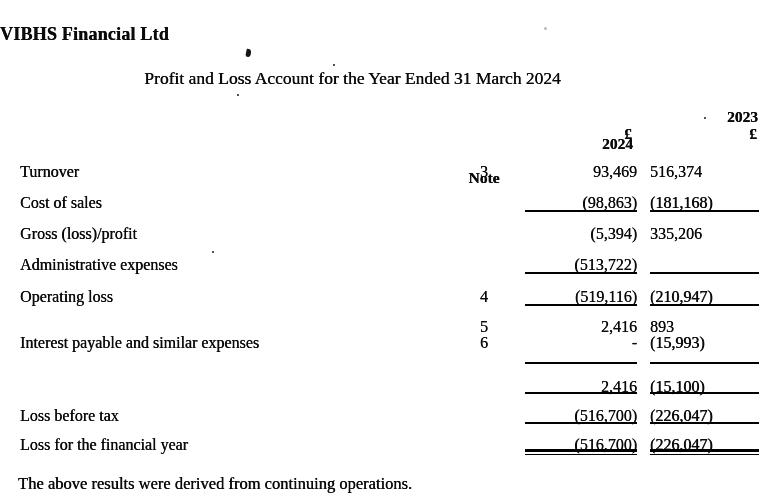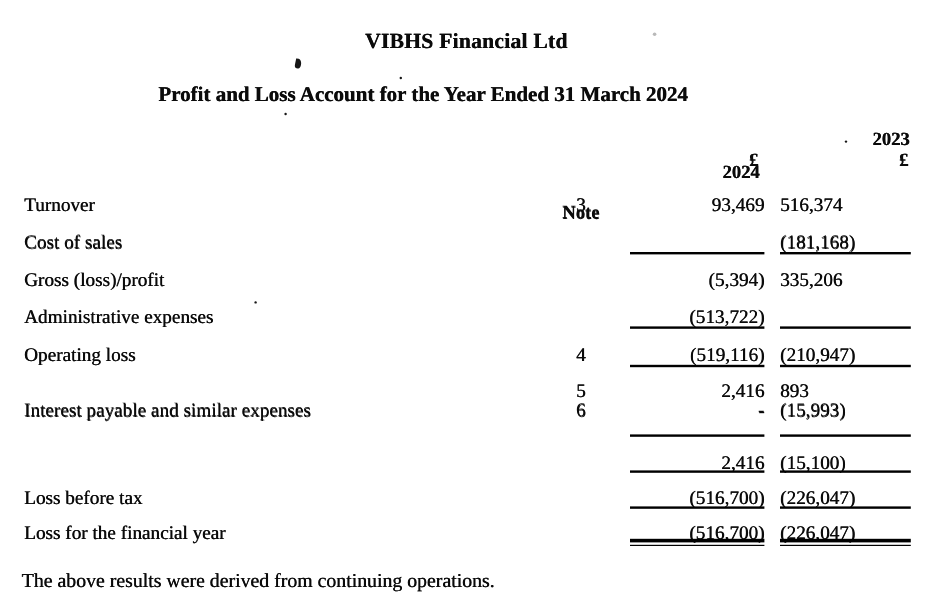--- a/index.html
+++ b/index.html
@@ -9,26 +9,26 @@
     font-family:"Liberation Serif", serif;
     color:#0b0b0b;
     position:relative;
     overflow:hidden;
   }
   .abs { position:absolute; }
   .doc-text { text-shadow:0.35px 0.15px 0 currentColor; }
 
   .company {
     top:24px; left:0; width:777px;
-    text-align:center; font-weight:bold; font-size:18px;
+    font-weight:bold; font-size:18px;
     letter-spacing:0.2px;
   }
   .report-title {
     top:68px; left:0; width:705px;
-    text-align:center; font-weight:bold; font-size:17.5px;
+    text-align:center; font-weight:normal; font-size:17.5px;
   }
 
   .hdr-year-2024 { top:108px; left:500px; width:133px; text-align:right; font-weight:bold; font-size:15.5px;margin-top:27px; }
   .hdr-year-2023 { top:108px; left:650px; width:108px; text-align:right; font-weight:bold; font-size:15.5px; }
   .hdr-note      { top:125px; left:458px; width:52px;  text-align:center; font-weight:bold; font-size:15.5px;margin-top:44px; }
   .hdr-cur-2024  { top:125px; left:500px; width:132px; text-align:right; font-weight:bold; font-size:15.5px; }
   .hdr-cur-2023  { top:125px; left:650px; width:107px; text-align:right; font-weight:bold; font-size:15.5px; }
 
   .row { position:absolute; left:0; width:777px; height:20px; font-size:16px; }
   .row .lbl  { position:absolute; left:20px; white-space:nowrap; }
@@ -71,20 +71,21 @@
 <div class="row doc-text" style="top:163px">
   <span class="lbl">Turnover</span>
   <span class="note">3</span>
   <span class="v1">93,469</span>
   <span class="v2">516,374</span>
 </div>
 
 <div class="row doc-text" style="top:194px">
   <span class="lbl">Cost of sales</span>
   <span class="note"></span>
+  <span class="v1">(98,863)</span>
   <span class="v2">(181,168)</span>
 </div>
 <div class="rule c1" style="top:210px"></div>
 <div class="rule c2" style="top:210px"></div>
 
 <div class="row doc-text" style="top:225px">
   <span class="lbl">Gross (loss)/profit</span>
   <span class="note"></span>
   <span class="v1">(5,394)</span>
   <span class="v2">335,206</span>

